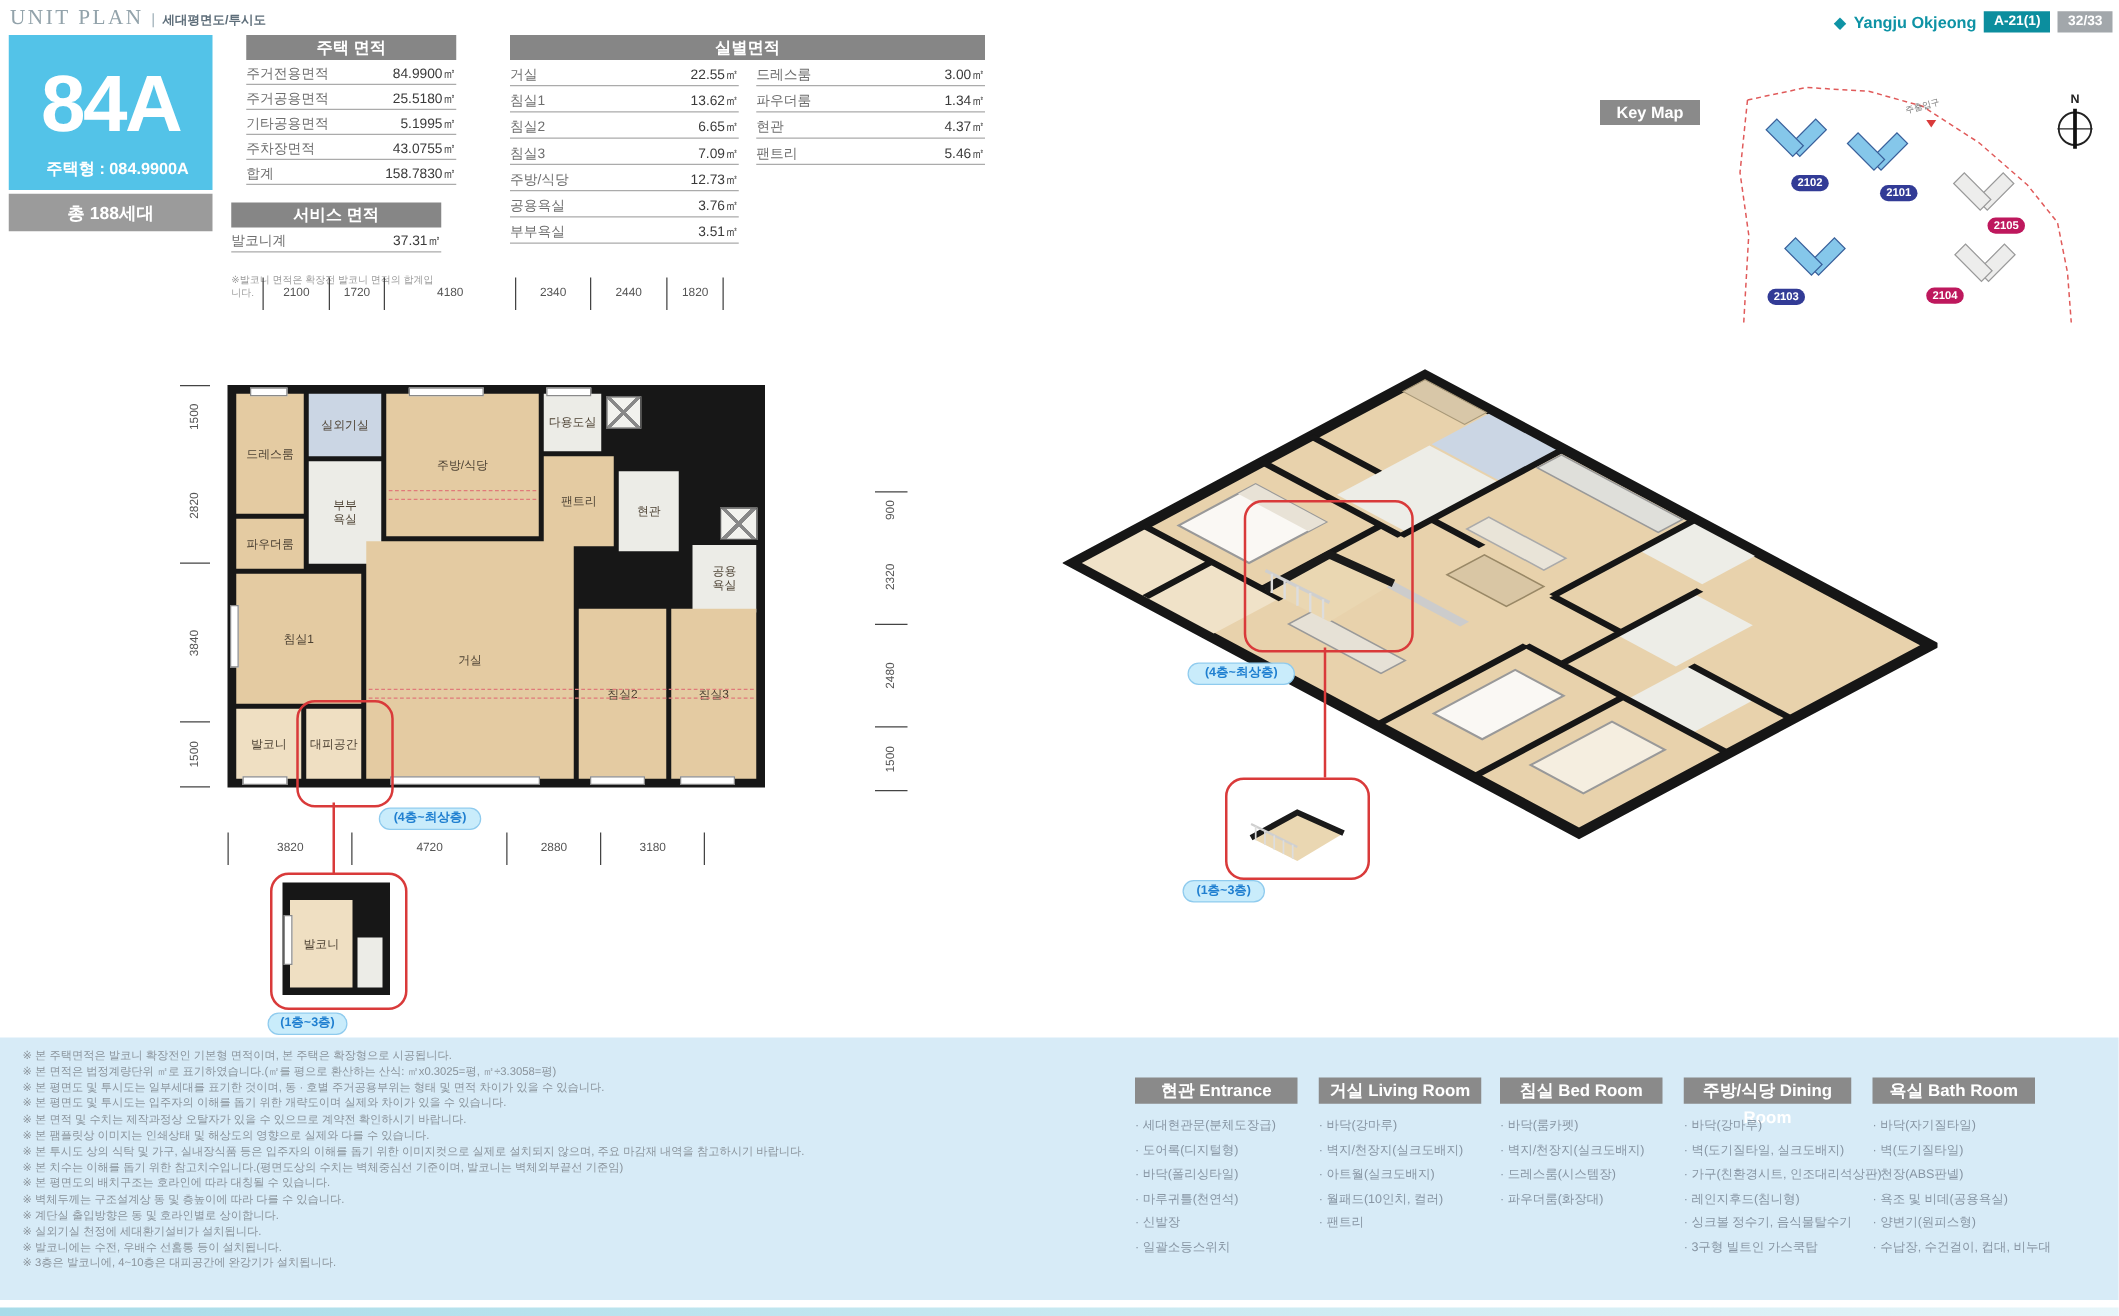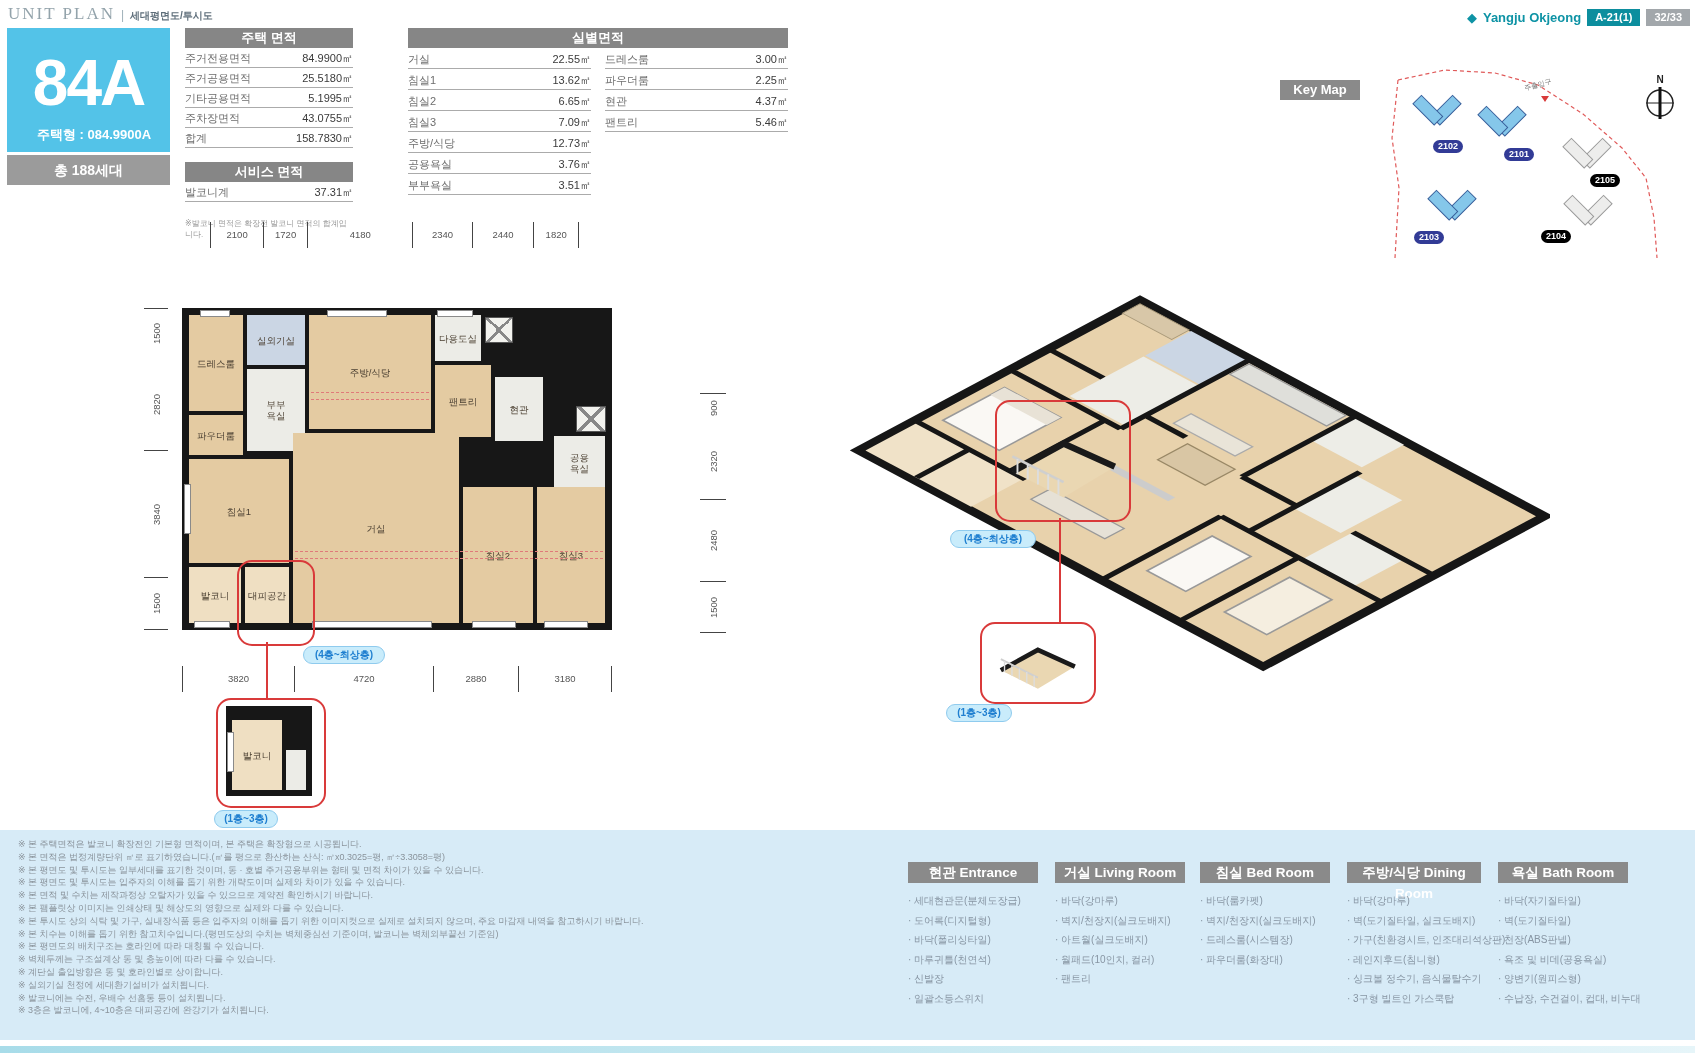--- a/index.html
+++ b/index.html
@@ -62,21 +62,21 @@
   .redbox{position:absolute;border:2px solid #D93A3A;border-radius:15px;}
   .redline{position:absolute;background:#D93A3A;}
   .pill{position:absolute;background:#C9ECFB;border:1px solid #8FCBEE;border-radius:9px;color:#1F7FD0;
     font-weight:bold;font-size:10px;text-align:center;line-height:15px;height:16px;}
 
   
   .keymap-badge{background:#8A8A8A;color:#fff;font-weight:bold;font-size:13px;text-align:center;line-height:20px;}
   .kpill{position:absolute;color:#fff;font-weight:bold;font-size:9px;line-height:13px;height:13px;
     padding:0 5px;border-radius:8px;}
   .kpill-navy{background:#323B96;}
-  .kpill-gray{background:#000000;}
+  .kpill-gray{background:#be185d;}
   .entr-label{font-size:7px;color:#777;transform:rotate(-15deg);}
   .tri-red{width:0;height:0;border-left:4px solid transparent;border-right:4px solid transparent;
     border-top:6px solid #D93A3A;}
 
   
   .band{background:#D7EBF7;}
   .notes p{margin:0;font-size:9px;line-height:12.8px;color:#8A939B;white-space:nowrap;}
   .spec-col{position:absolute;width:140px;}
   .spec-hd{background:#8A8A8A;color:#fff;font-weight:bold;font-size:13.5px;text-align:center;
     height:21px;line-height:21px;width:130px;}
@@ -101,21 +101,21 @@
     <span class="bb bb-teal">A-21(1)</span>
     <span class="bb bb-gray">32/33</span>
   </div>
 
   <div class="abs unit-box" style="left:7px;top:28px;width:163px;height:124px;">
     <div class="unit-name" style="margin-top:12px;">84A</div>
     <div class="unit-type">주택형 : 084.9900A</div>
   </div>
   <div class="abs unit-house" style="left:7px;top:155px;width:163px;height:30px;">총 188세대</div>
 
-  <div class="abs" style="left:185px;top:28px;width:168px;">
+  <div class="abs" style="left:197px;top:28px;width:168px;">
     <div class="tblhd">주택 면적</div>
     <div class="trow">
       <span class="lb" style="width:80px">주거전용면적</span>
       <span class="vl">84.9900㎡</span>
     </div>
     <div class="trow">
       <span class="lb" style="width:80px">주거공용면적</span>
       <span class="vl">25.5180㎡</span>
     </div>
     <div class="trow">
@@ -174,21 +174,21 @@
           <span class="vl">3.51㎡</span>
         </div>
       </div>
       <div style="width:183px;">
         <div class="trow" style="height:19px">
           <span class="lb" style="width:96px">드레스룸</span>
           <span class="vl">3.00㎡</span>
         </div>
         <div class="trow" style="height:19px">
           <span class="lb" style="width:96px">파우더룸</span>
-          <span class="vl">2.25㎡</span>
+          <span class="vl">1.34㎡</span>
         </div>
         <div class="trow" style="height:19px">
           <span class="lb" style="width:96px">현관</span>
           <span class="vl">4.37㎡</span>
         </div>
         <div class="trow" style="height:19px">
           <span class="lb" style="width:96px">팬트리</span>
           <span class="vl">5.46㎡</span>
         </div>
       </div>
@@ -196,21 +196,21 @@
   </div>
 
   <div class="abs dimrow" style="left:182px;top:222px;width:369px;height:26px;margin-left:28px;">
     <div class="ds" style="width:62px">2100</div>
     <div class="ds" style="width:51px">1720</div>
     <div class="ds" style="width:123px">4180</div>
     <div class="ds" style="width:69px">2340</div>
     <div class="ds" style="width:72px">2440</div>
     <div class="ds" style="width:53px">1820</div>
   </div>
-  <div class="abs dimrow" style="left:182px;top:666px;width:430px;height:26px;">
+  <div class="abs dimrow" style="left:182px;top:666px;width:382px;height:26px;">
     <div class="ds" style="width:112px">3820</div>
     <div class="ds" style="width:139px">4720</div>
     <div class="ds" style="width:85px">2880</div>
     <div class="ds" style="width:94px">3180</div>
   </div>
   <div class="abs dimcol" style="left:144px;top:308px;width:24px;height:322px;">
     <div class="ds" style="height:50px">1500</div>
     <div class="ds" style="height:93px">2820</div>
     <div class="ds" style="height:127px">3840</div>
     <div class="ds" style="height:52px">1500</div>

